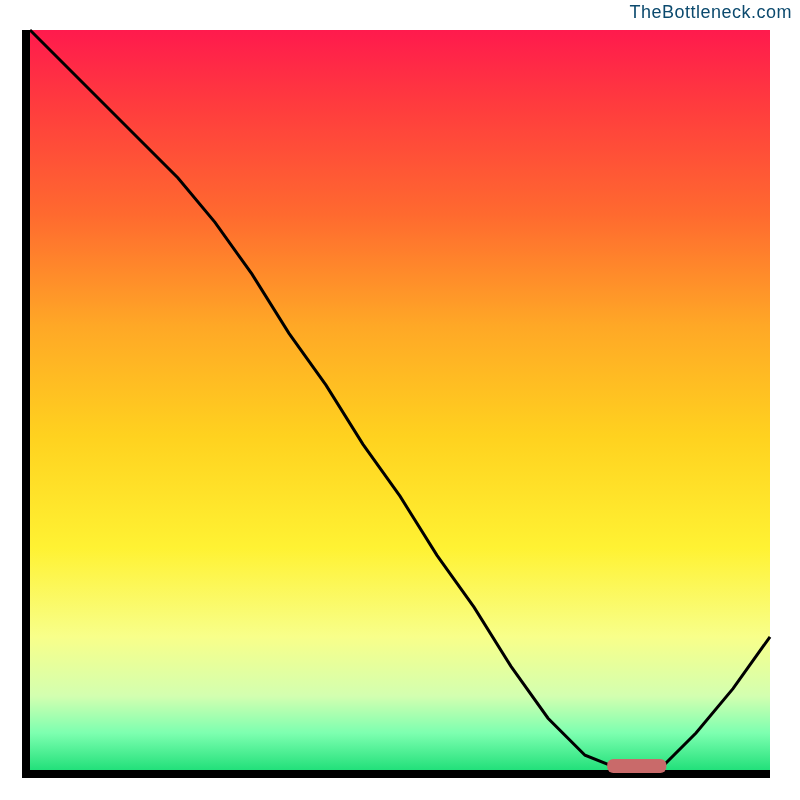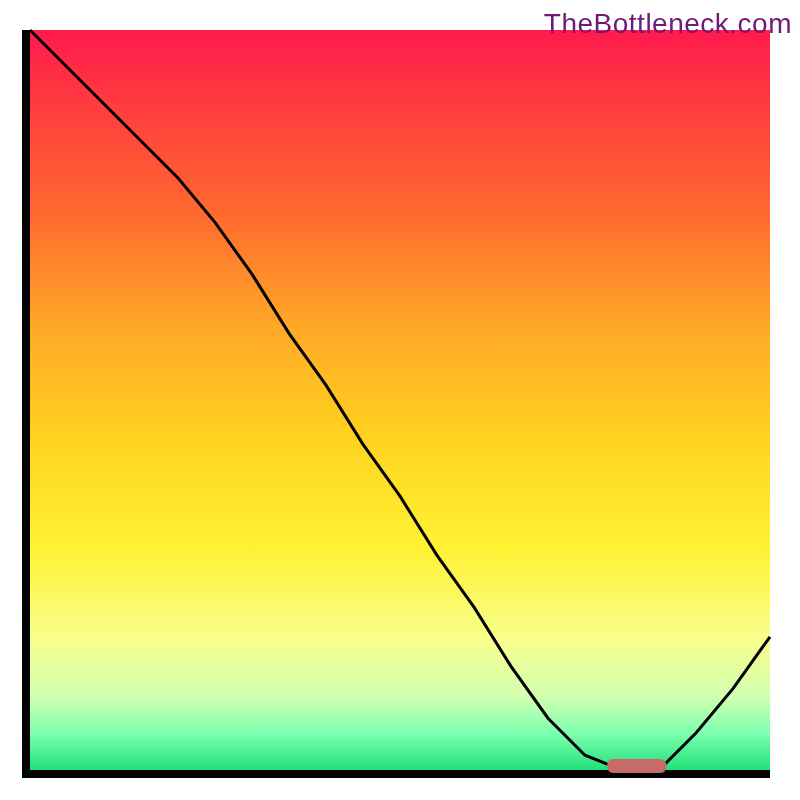--- a/index.html
+++ b/index.html
@@ -11,24 +11,24 @@
     font-family: Arial, Helvetica, sans-serif;
     overflow: hidden;
   }
   .canvas {
     position: relative;
     width: 800px;
     height: 800px;
   }
   .watermark {
     position: absolute;
-    top: 8px;
+    top: 2px;
     right: 8px;
-    color: #701a75;
-    font-size: 28px;
+    color: #0c4a6e;
+    font-size: 18px;
     letter-spacing: 0.5px;
     user-select: none;
   }
   svg {
     position: absolute;
     top: 0;
     left: 0;
   }
 </style>
 </head>

